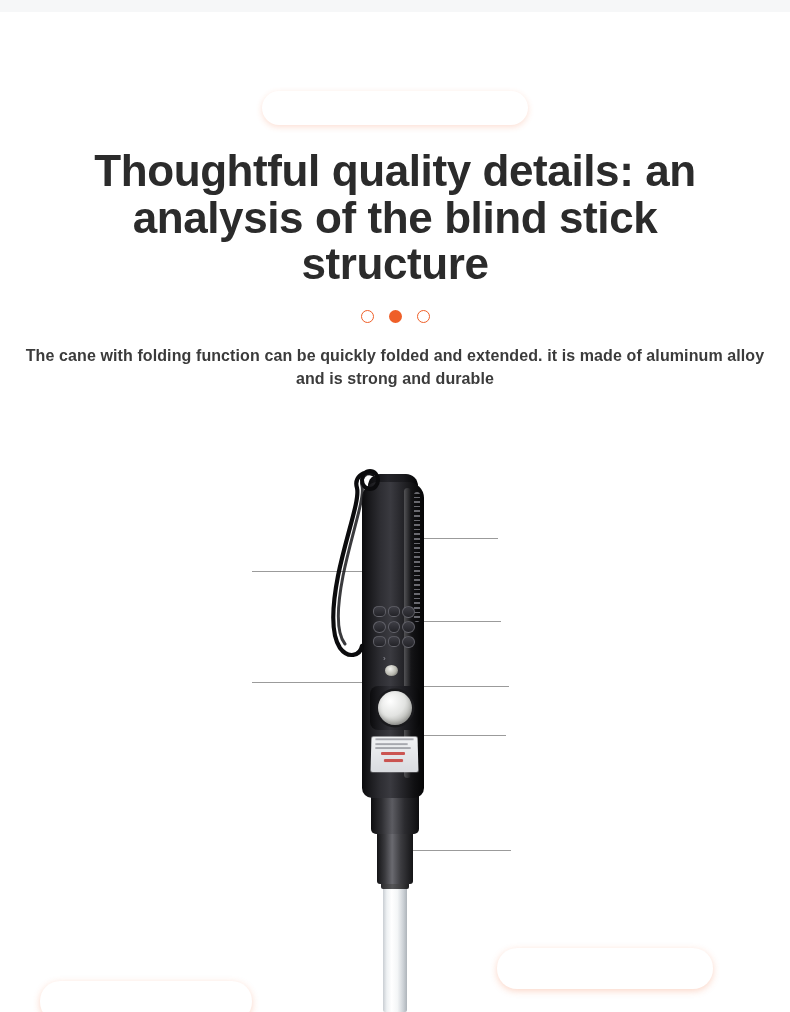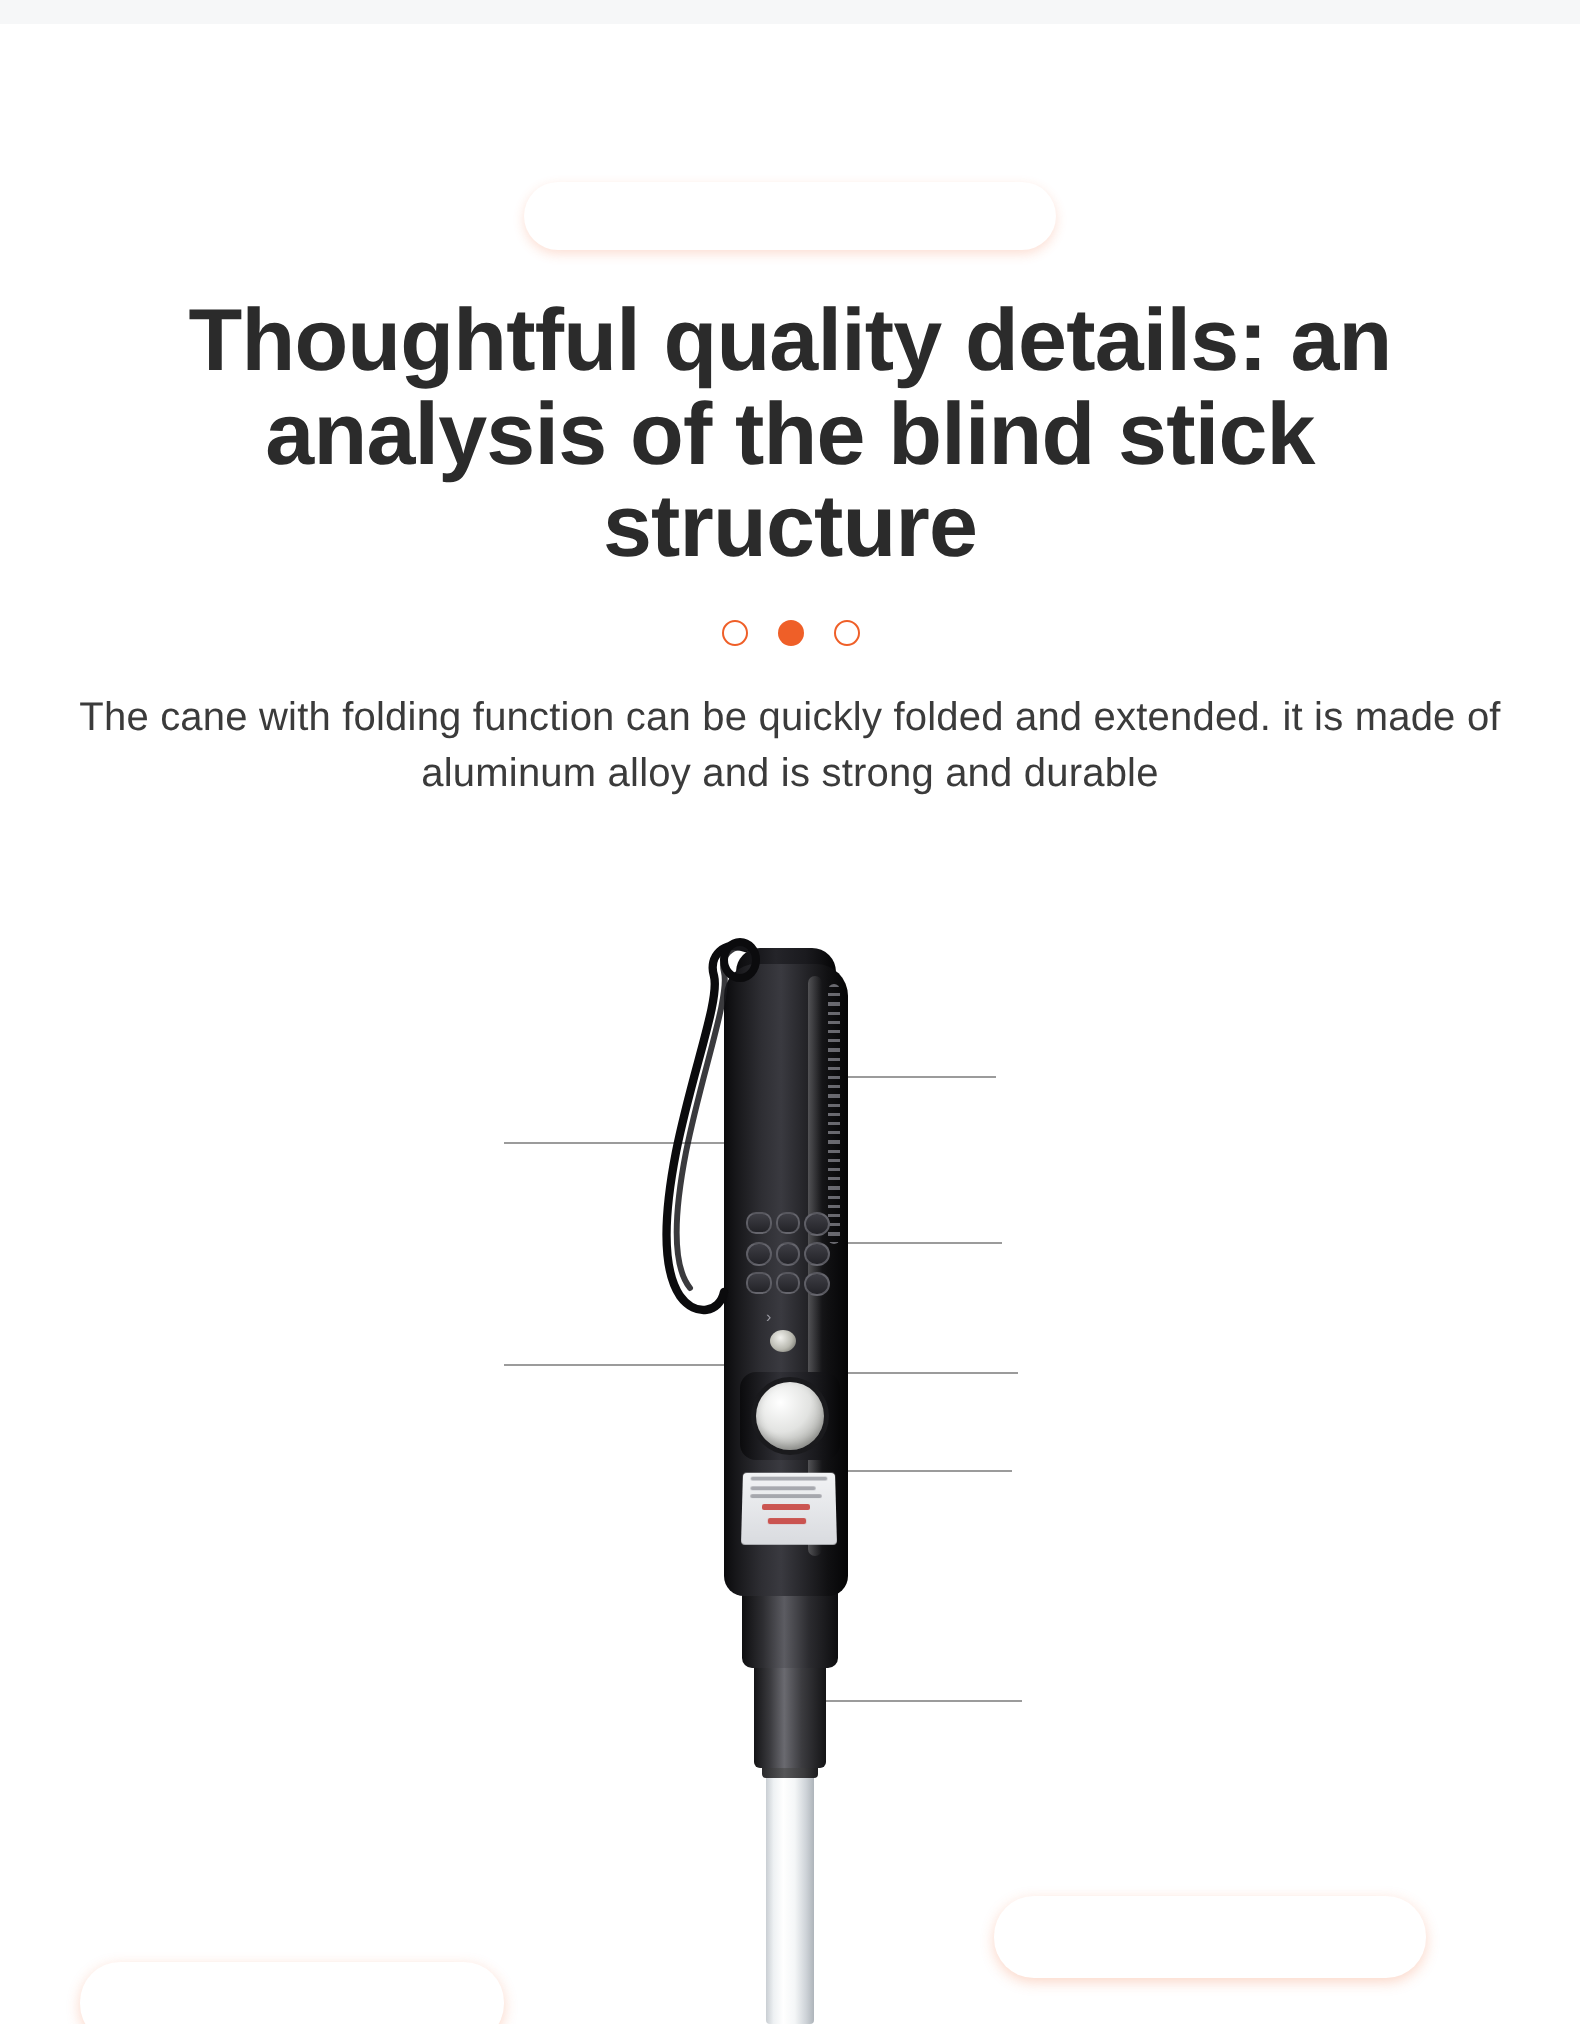--- a/index.html
+++ b/index.html
@@ -46,23 +46,23 @@
   }
   .dots{
     margin-top:22px;
     display:flex; justify-content:center; align-items:center; gap:15px;
   }
   .dot{ width:13px; height:13px; border-radius:50%; }
   .dot.hollow{ border:1.6px solid #ef5f28; background:transparent; }
   .dot.solid{ background:#ef5f28; }
   .subtitle{
     margin-top:22px;
-    font-size:20px;
+    font-size:16px;
     line-height:1.42;
-    font-weight:400;
+    font-weight:700;
     color:#3b3b3b;
     padding:0 20px;
     letter-spacing:.1px;
     text-align:center;
   }
 
   
   .stage{ position:absolute; left:0; top:430px; width:790px; height:582px; }
 
   

